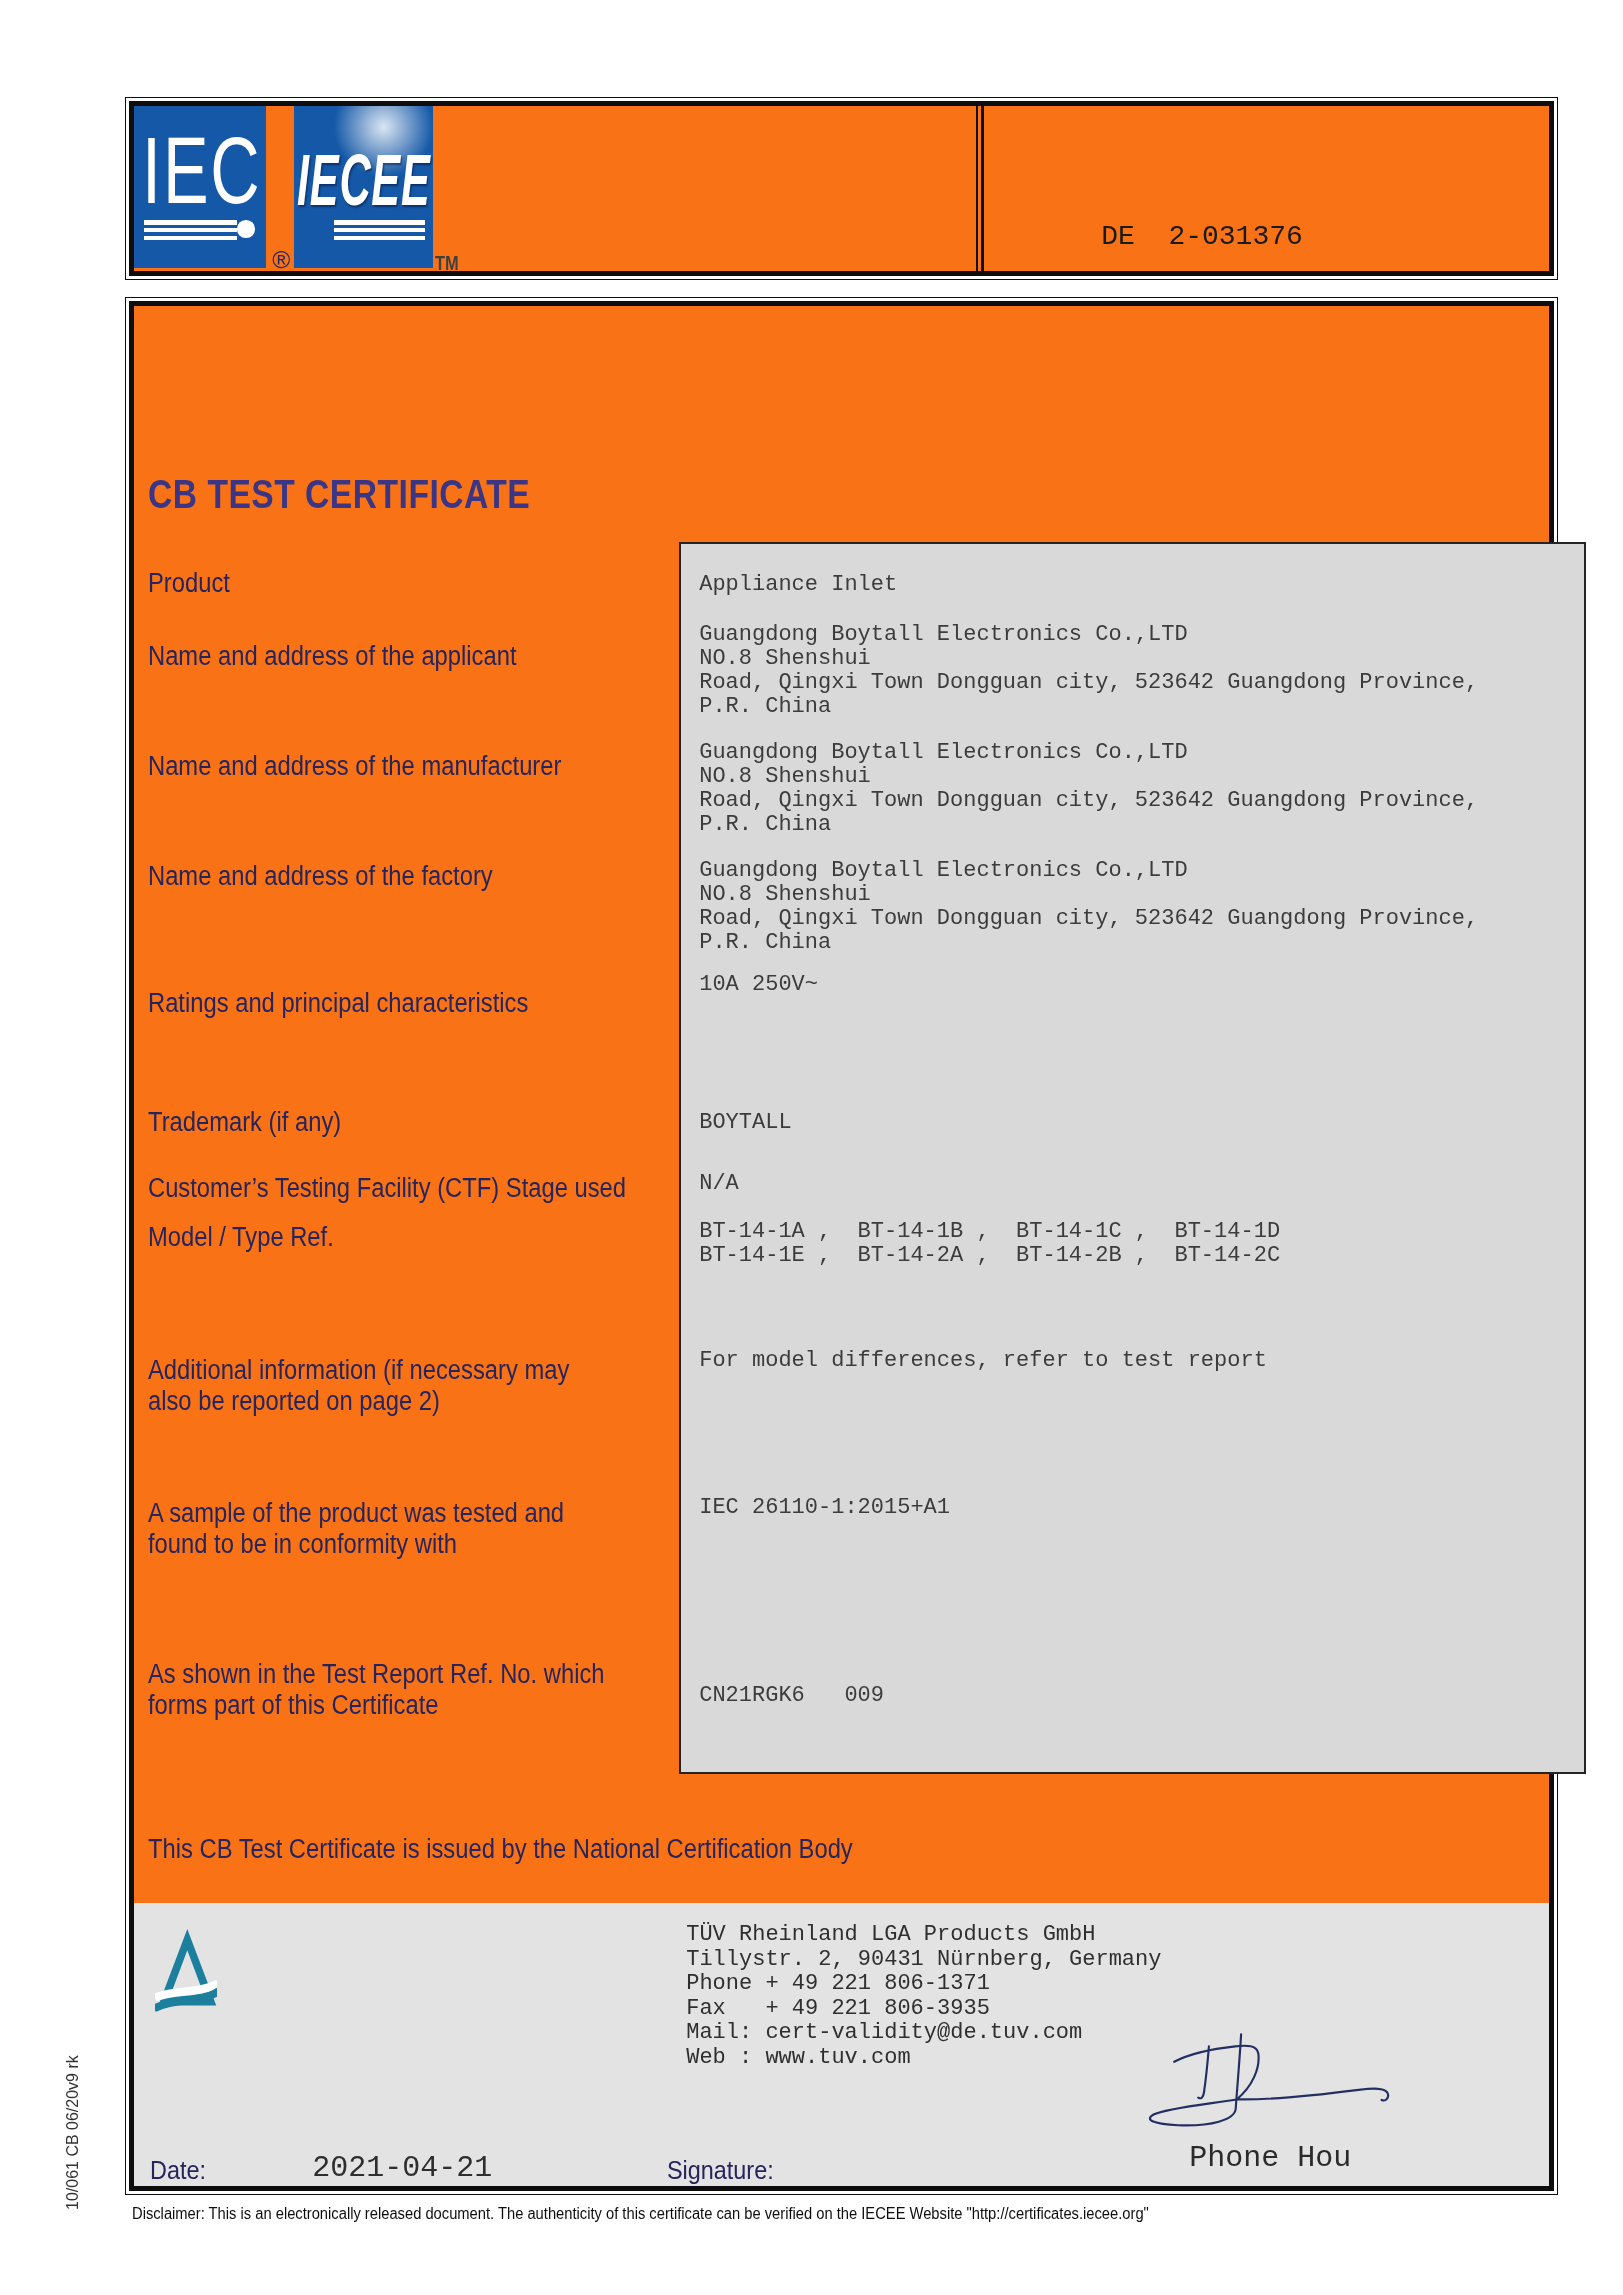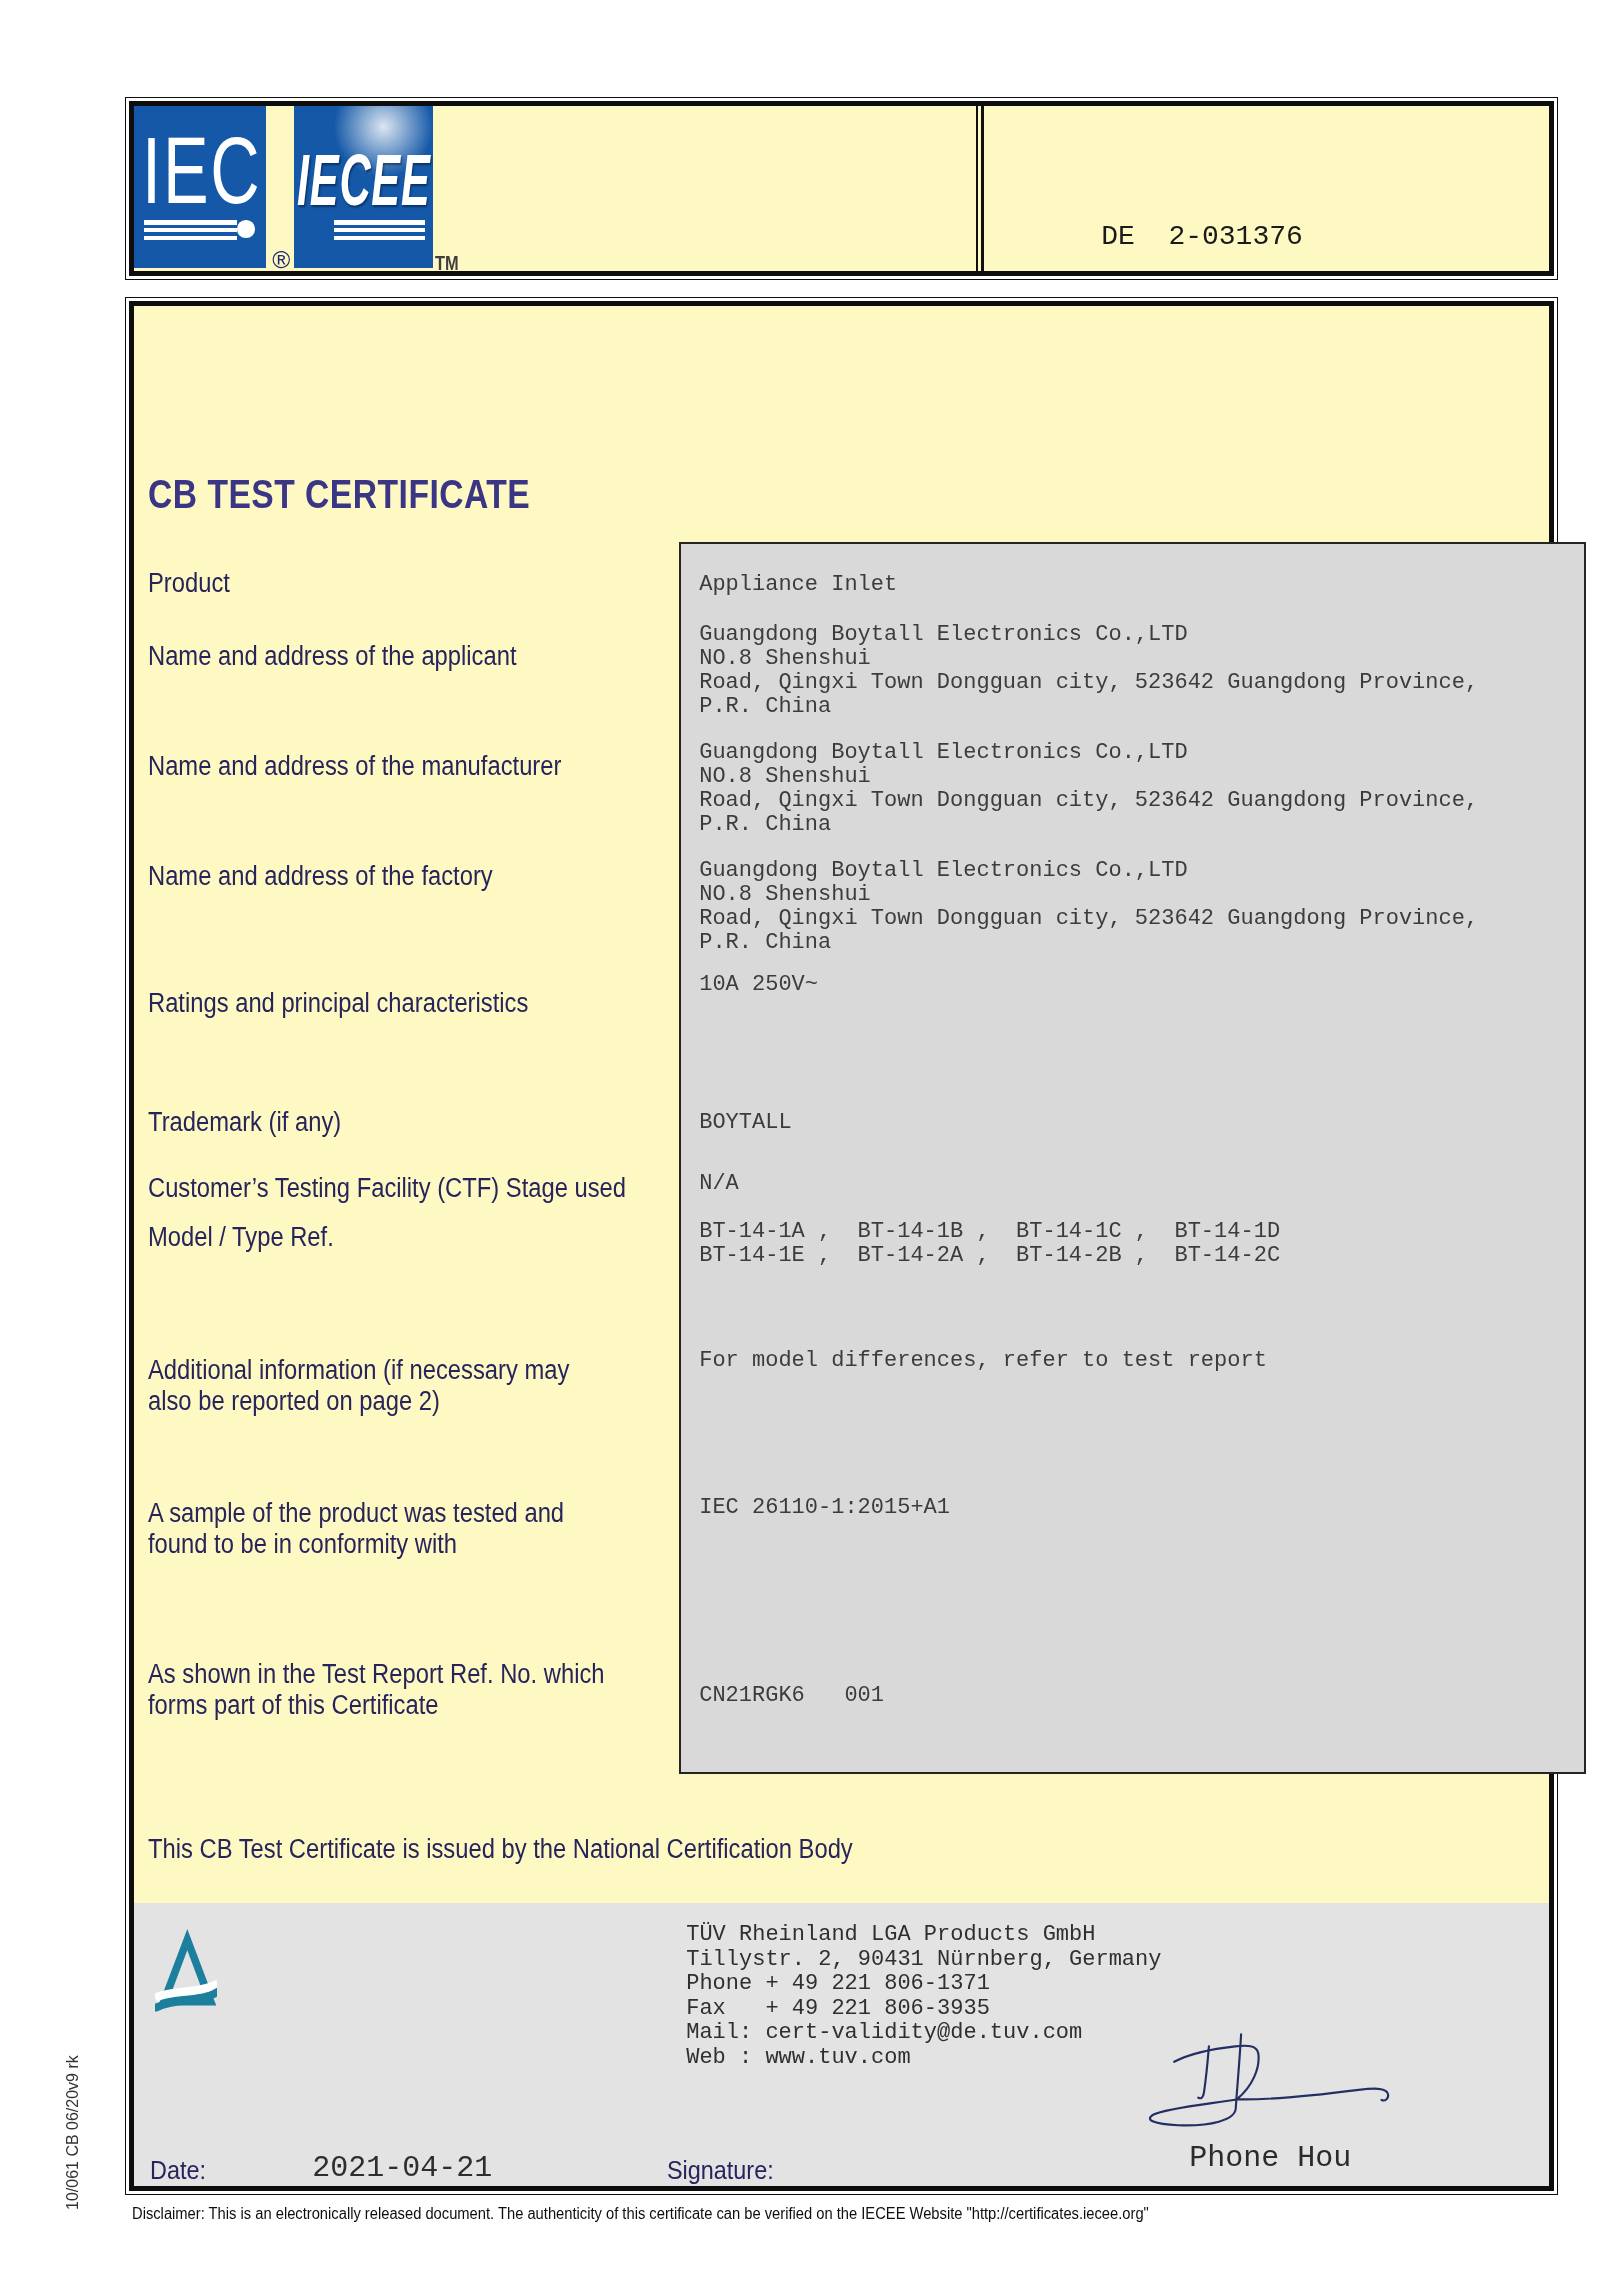--- a/index.html
+++ b/index.html
@@ -1,21 +1,21 @@
 <!DOCTYPE html>
 <html style="font-size:10.3px"><head>
 <meta charset="utf-8">
 <style>
   html,body{margin:0;padding:0;background:#888;}
   .page{position:relative;width:1623px;height:2295px;background:#ffffff;
         font-family:"Liberation Sans",sans-serif;overflow:hidden;}
 
   
   .dbox{position:absolute;border:1.9px solid #0d0d0d;background:#fff;box-sizing:border-box;}
-  .dbox-in{position:absolute;inset:3.2px;border:5.1px solid #0d0d0d;background:#fef9c3;}
+  .dbox-in{position:absolute;inset:3.2px;border:5.1px solid #0d0d0d;background:#f97316;}
 
   
   .bluebox{position:absolute;top:0;height:162px;background:#1458a7;}
   .iec-box{left:0;width:132px;}
   .iecee-box{left:160px;width:139px;overflow:hidden;}
   .iec-word{position:absolute;left:7.7px;top:10.3px;font-size:95px;font-weight:400;color:#fff;
             transform:scaleX(0.72);transform-origin:0 0;letter-spacing:2.6px;}
   .iecee-word{position:absolute;left:2.6px;top:33px;font-size:72px;font-weight:700;font-style:italic;
             color:#fff;transform:scaleX(0.60);transform-origin:0 0;letter-spacing:1.3px;text-shadow:1.9px 1.9px 2.6px rgba(0,0,30,.45);}
   .bars{position:absolute;}
@@ -146,21 +146,21 @@
 NO.8 Shenshui
 Road, Qingxi Town Dongguan city, 523642 Guangdong Province,
 P.R. China</div>
         <div class="val" style="top:429px">10A 250V~</div>
         <div class="val" style="top:567px">BOYTALL</div>
         <div class="val" style="top:628px">N/A</div>
         <div class="val" style="top:676px">BT-14-1A ,  BT-14-1B ,  BT-14-1C ,  BT-14-1D
 BT-14-1E ,  BT-14-2A ,  BT-14-2B ,  BT-14-2C</div>
         <div class="val" style="top:805px">For model differences, refer to test report</div>
         <div class="val" style="top:952px">IEC 26110-1:2015+A1</div>
-        <div class="val" style="top:1140px">CN21RGK6   001</div>
+        <div class="val" style="top:1140px">CN21RGK6   009</div>
       </div>
 
       <div class="lbl" style="top:1528px">This CB Test Certificate is issued by the National Certification Body</div>
 
       <div class="footer-band">
 
         <svg class="tuv-logo" width="62" height="85" viewBox="0 0 96 132">
           <path d="M50,3 L95,122 L5,122 Z M50,36 L75,103 L25,103 Z" fill="#1c7f9d" fill-rule="evenodd"></path>
           <path d="M0,110 C28,96 62,106 98,88" stroke="#ffffff" stroke-width="13" fill="none"></path>
           <path d="M2,125 C36,108 70,120 98,100" stroke="#1c7f9d" stroke-width="12" fill="none" stroke-linecap="round"></path>

